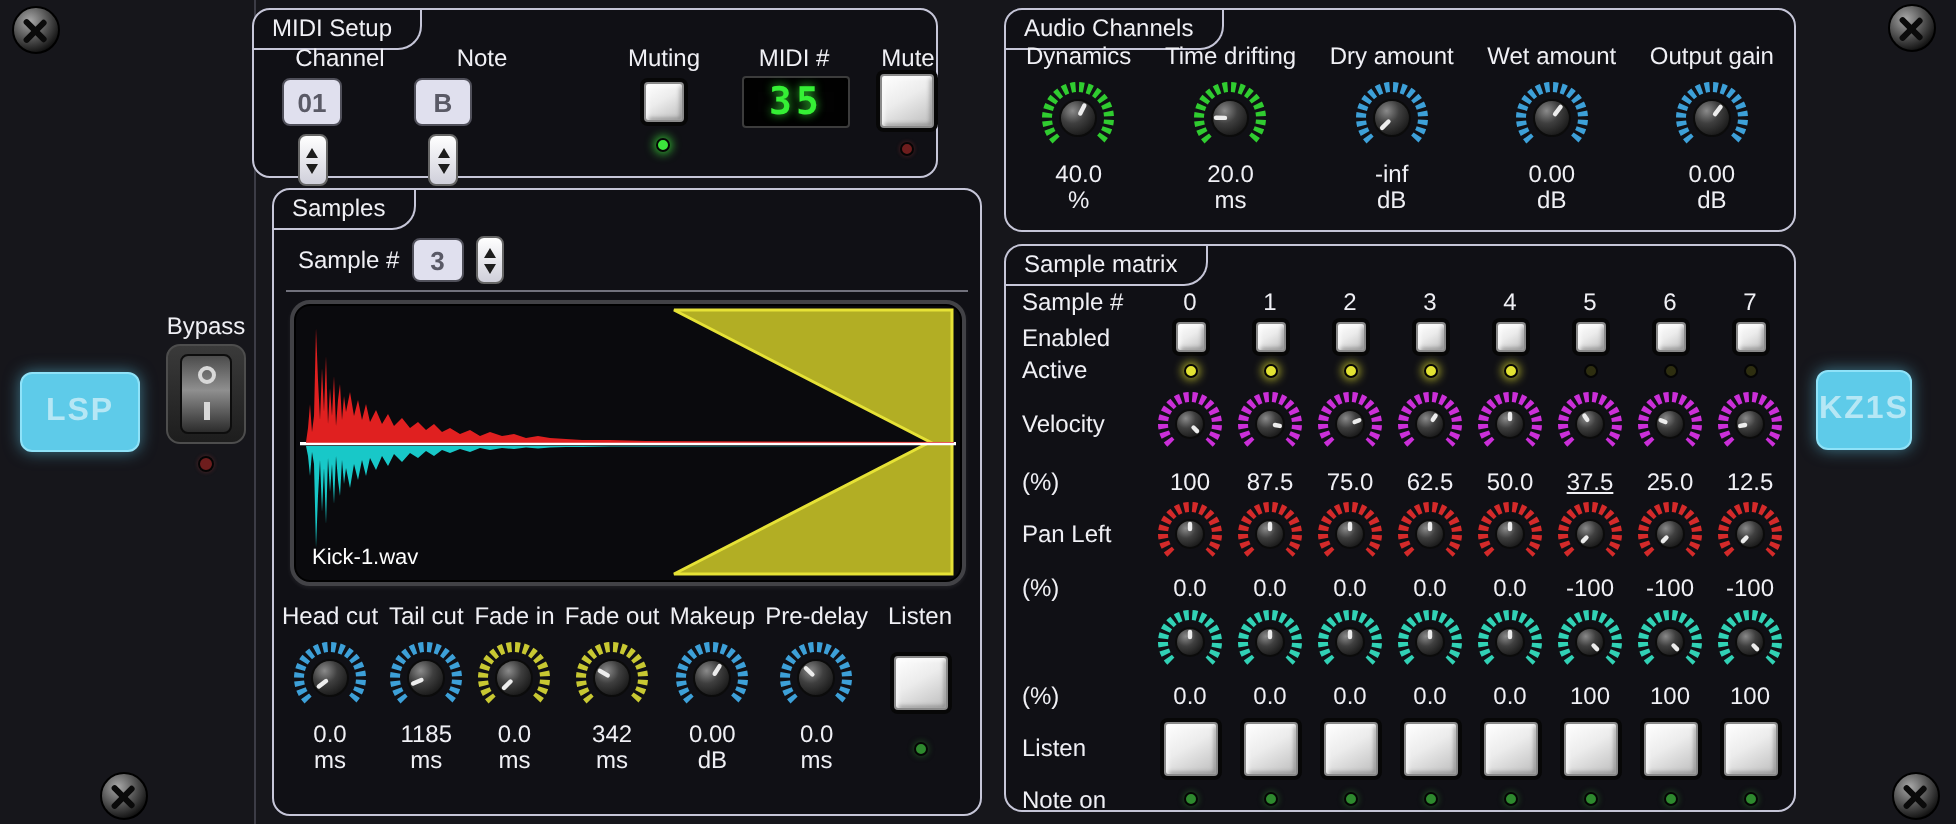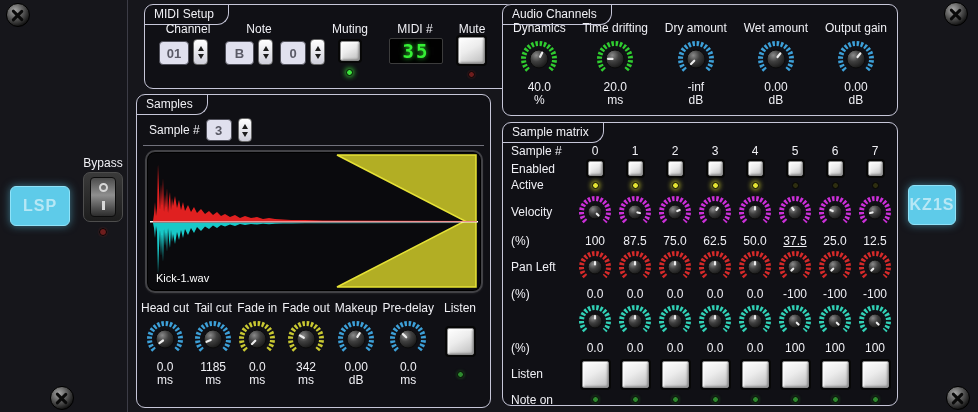--- a/index.html
+++ b/index.html
@@ -44,21 +44,21 @@
   .yellow-off{ background:#2e2e10; }
 
   
   .btn { background:linear-gradient(150deg,#ffffff 0%,#ececec 45%,#bdbdbd 100%);
     border:1px solid #8a8a8a; border-radius:2px;
     box-shadow:0 0 0 2px #070707, inset 1px 1px 2px rgba(255,255,255,.9), inset -1px -1px 2px rgba(0,0,0,.3); }
   .btn-sm { width:15px; height:15px; } .btn-md { width:20px; height:20px; }
   .btn-lg { width:27px; height:27px; }
 
   
-  .spinrow { display:flex; gap:4px; align-items:flex-end; }
+  .spinrow { display:flex; gap:4px; align-items:center;flex-direction:column; }
   .spinbox { display:flex; align-items:center; justify-content:center; height:24px;
     background:#e0e0ee; border:1px solid #50505a; border-radius:4px;
     color:#5a5a66; font-weight:bold; font-size:13px; }
   .spinbtn { width:15px; height:26px; display:flex; flex-direction:column; align-items:center;
     justify-content:center; background:linear-gradient(180deg,#ffffff,#cfcfda);
     border:1px solid #666; border-radius:4px; }
   .tri-u { width:0; height:0; border-left:3.5px solid transparent; border-right:3.5px solid transparent;
     border-bottom:5px solid #1c1c1c; }
   .tri-d { width:0; height:0; border-left:3.5px solid transparent; border-right:3.5px solid transparent;
     border-top:5px solid #1c1c1c; margin-top:3px; }
@@ -125,21 +125,21 @@
 <div class="rocker" style="left:83px;top:172px">
   <div class="rocker-in">
     <span class="sym-o"></span>
     <span class="sym-i"></span>
   </div>
 </div>
 <div class="led red-dim" style="position:absolute;left:99px;top:228px"></div>
 
 <div class="logo" style="left:908px;top:185px;width:48px;height:40px">KZ1S</div>
 
-<div class="panel" style="left:144px;top:4px;width:371px;height:85px">
+<div class="panel" style="left:126px;top:4px;width:343px;height:85px">
   <div class="ptab">MIDI Setup</div>
 
   <div class="flabel" style="left:8px;top:17px;width:70px">Channel</div>
   <div class="flabel" style="left:84px;top:17px;width:60px">Note</div>
   <div class="flabel" style="left:175px;top:17px;width:60px">Muting</div>
   <div class="flabel" style="left:238px;top:17px;width:64px">MIDI #</div>
   <div class="flabel" style="left:300px;top:17px;width:54px">Mute</div>
 
   <div class="spinrow" style="position:absolute;left:14px;top:34px">
     <div class="spinbox" style="width:30px">01</div>

